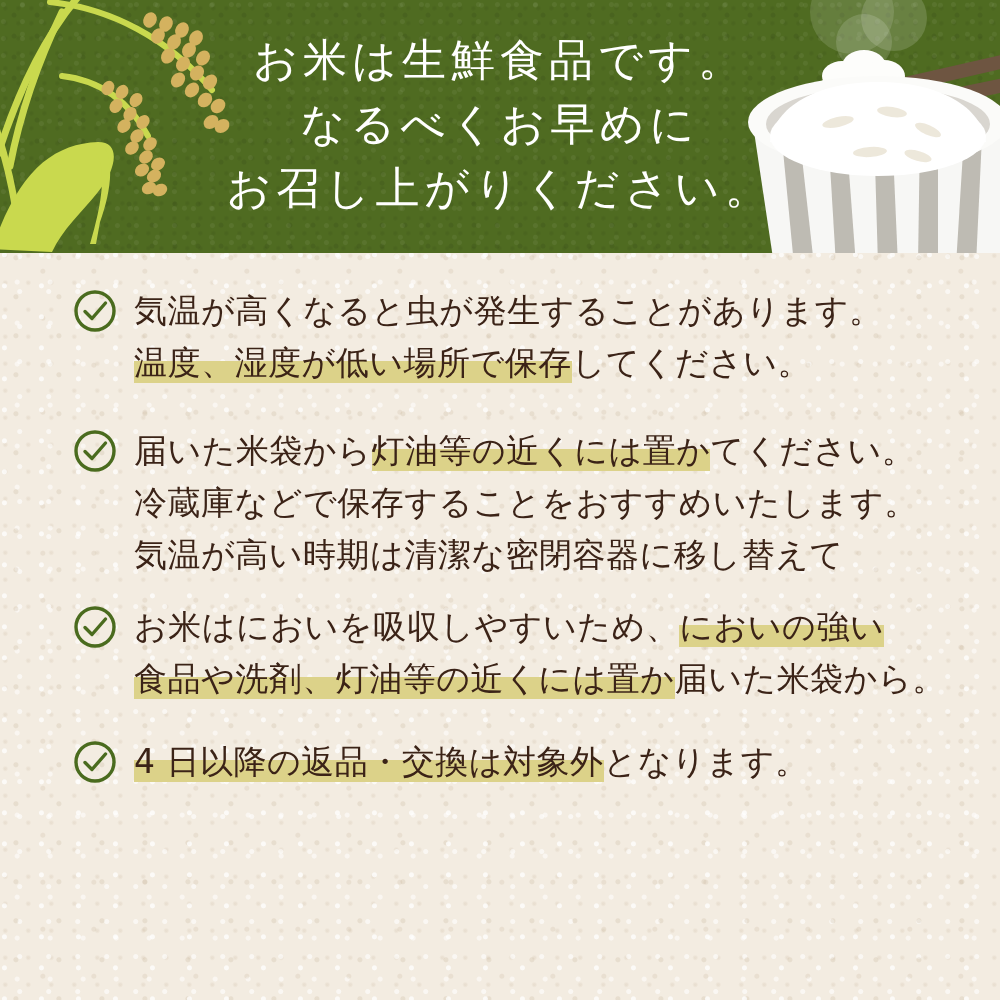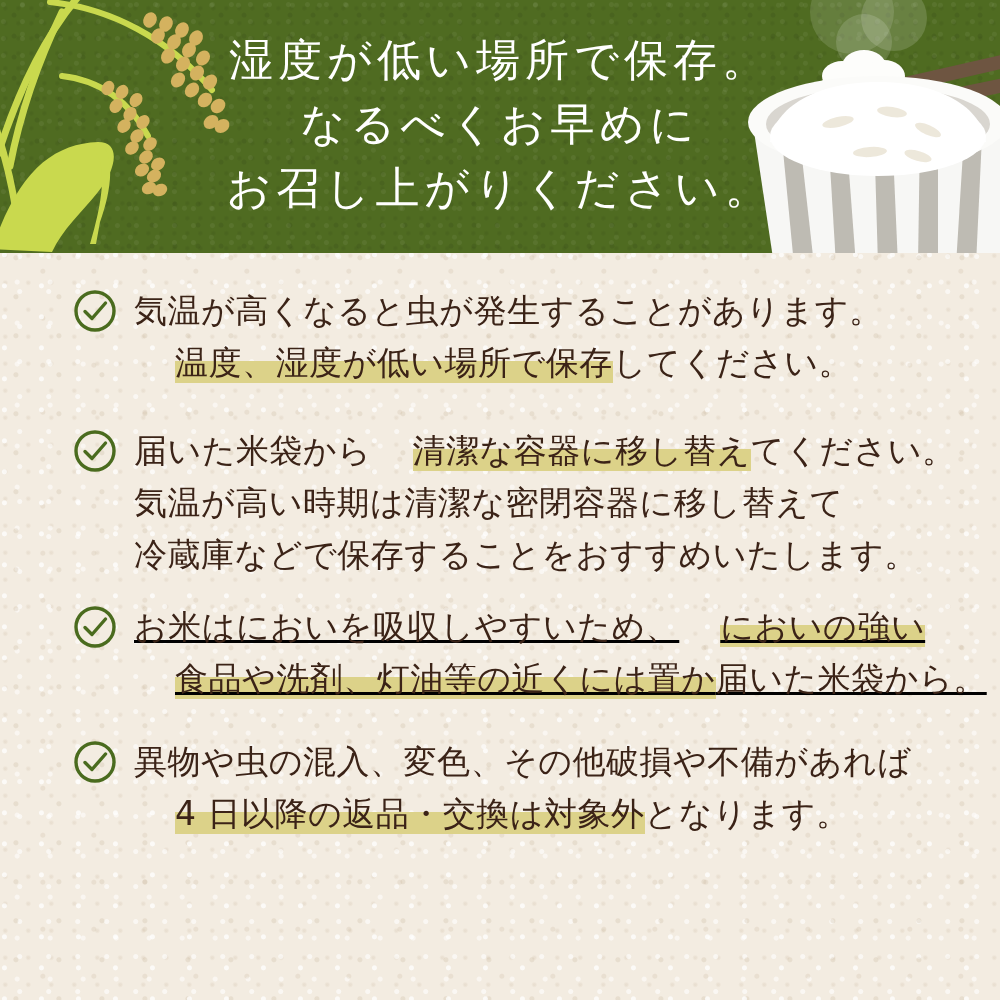--- a/index.html
+++ b/index.html
@@ -76,21 +76,21 @@
     height: 747px;
   }
 
   .note-item {
     position: absolute;
     left: 72px;
     width: 900px;
   }
   .note-item[data-idx="0"] { top: 32px; }
   .note-item[data-idx="1"] { top: 172px; }
-  .note-item[data-idx="2"] { top: 348px; text-decoration: underline; }
+  .note-item[data-idx="2"] { top: 348px; }
   .note-item[data-idx="3"] { top: 483px; }
 
   .check-icon {
     position: absolute;
     left: 0;
     top: 3px;
     width: 46px;
     height: 46px;
   }
 
@@ -105,21 +105,20 @@
     color: #3b2317;
     white-space: nowrap;
     letter-spacing: 0.5px;
   }
 
   .hl {
     background: linear-gradient(to bottom,
       rgba(0,0,0,0) 0%, rgba(0,0,0,0) 46%,
       #dcd289 46%, #dcd289 100%);
     padding-bottom: 1px;
-    margin-left: 41px;
   }
 </style>
 </head>
 <body>
 
 <div id="poster">
 
   <div class="banner">
 
     <svg class="rice-plant" width="270" height="265" viewBox="0 0 270 265">
@@ -168,21 +167,21 @@
         <ellipse cx="156" cy="163" rx="6" ry="7.5" transform="rotate(50 156 163)"></ellipse>
         <ellipse cx="168" cy="170" rx="6" ry="7.5" transform="rotate(52 168 170)"></ellipse>
         <ellipse cx="152" cy="176" rx="6" ry="7.5" transform="rotate(56 152 176)"></ellipse>
         <ellipse cx="164" cy="182" rx="6" ry="7.5" transform="rotate(58 164 182)"></ellipse>
         <ellipse cx="159" cy="194" rx="6" ry="7.5" transform="rotate(62 159 194)"></ellipse>
         <ellipse cx="170" cy="196" rx="6" ry="7.5" transform="rotate(62 170 196)"></ellipse>
       </g>
     </svg>
 
     <div class="banner-title">
-      <span class="tline">湿度が低い場所で保存。</span>
+      <span class="tline">お米は生鮮食品です。</span>
       <span class="tline">なるべくお早めに</span>
       <span class="tline">お召し上がりください。</span>
     </div>
 
     <svg class="rice-bowl" width="270" height="275" viewBox="0 0 270 275">
 
       <circle cx="110" cy="22" r="42" fill="#ffffff" opacity="0.13"></circle>
       <circle cx="152" cy="28" r="33" fill="#ffffff" opacity="0.15"></circle>
       <circle cx="122" cy="52" r="28" fill="#ffffff" opacity="0.14"></circle>
 
@@ -239,28 +238,28 @@
       </div>
     </div>
 
     <div class="note-item" data-idx="1">
       <svg class="check-icon" viewBox="0 0 46 46">
         <circle cx="23" cy="23" r="19" fill="none" stroke="#4a6b1e" stroke-width="3.4"></circle>
         <path d="M13 23.5 L 20 30.5 L 33.5 15" fill="none" stroke="#4a6b1e" stroke-width="3.4" stroke-linecap="round" stroke-linejoin="round"></path>
       </svg>
       <div class="note-lines">
         <div class="note-line">
-          <span>届いた米袋から</span><span class="hl">清潔な容器に移し替え</span><span>てください。</span>
+          <span>届いた米袋から</span><span class="hl">灯油等の近くには置か</span><span>てください。</span>
+        </div>
+        <div class="note-line">
+          <span>冷蔵庫などで保存することをおすすめいたします。</span>
         </div>
         <div class="note-line">
           <span>気温が高い時期は清潔な密閉容器に移し替えて</span>
         </div>
-        <div class="note-line">
-          <span>冷蔵庫などで保存することをおすすめいたします。</span>
-        </div>
       </div>
     </div>
 
     <div class="note-item" data-idx="2">
       <svg class="check-icon" viewBox="0 0 46 46">
         <circle cx="23" cy="23" r="19" fill="none" stroke="#4a6b1e" stroke-width="3.4"></circle>
         <path d="M13 23.5 L 20 30.5 L 33.5 15" fill="none" stroke="#4a6b1e" stroke-width="3.4" stroke-linecap="round" stroke-linejoin="round"></path>
       </svg>
       <div class="note-lines">
         <div class="note-line">
@@ -271,23 +270,20 @@
         </div>
       </div>
     </div>
 
     <div class="note-item" data-idx="3">
       <svg class="check-icon" viewBox="0 0 46 46">
         <circle cx="23" cy="23" r="19" fill="none" stroke="#4a6b1e" stroke-width="3.4"></circle>
         <path d="M13 23.5 L 20 30.5 L 33.5 15" fill="none" stroke="#4a6b1e" stroke-width="3.4" stroke-linecap="round" stroke-linejoin="round"></path>
       </svg>
       <div class="note-lines">
-        <div class="note-line">
-          <span>異物や虫の混入、変色、その他破損や不備があれば</span>
-        </div>
         <div class="note-line">
           <span class="hl">4 日以降の返品・交換は対象外</span><span>となります。</span>
         </div>
       </div>
     </div>
 
   </div>
 </div>
 
 </body></html>

